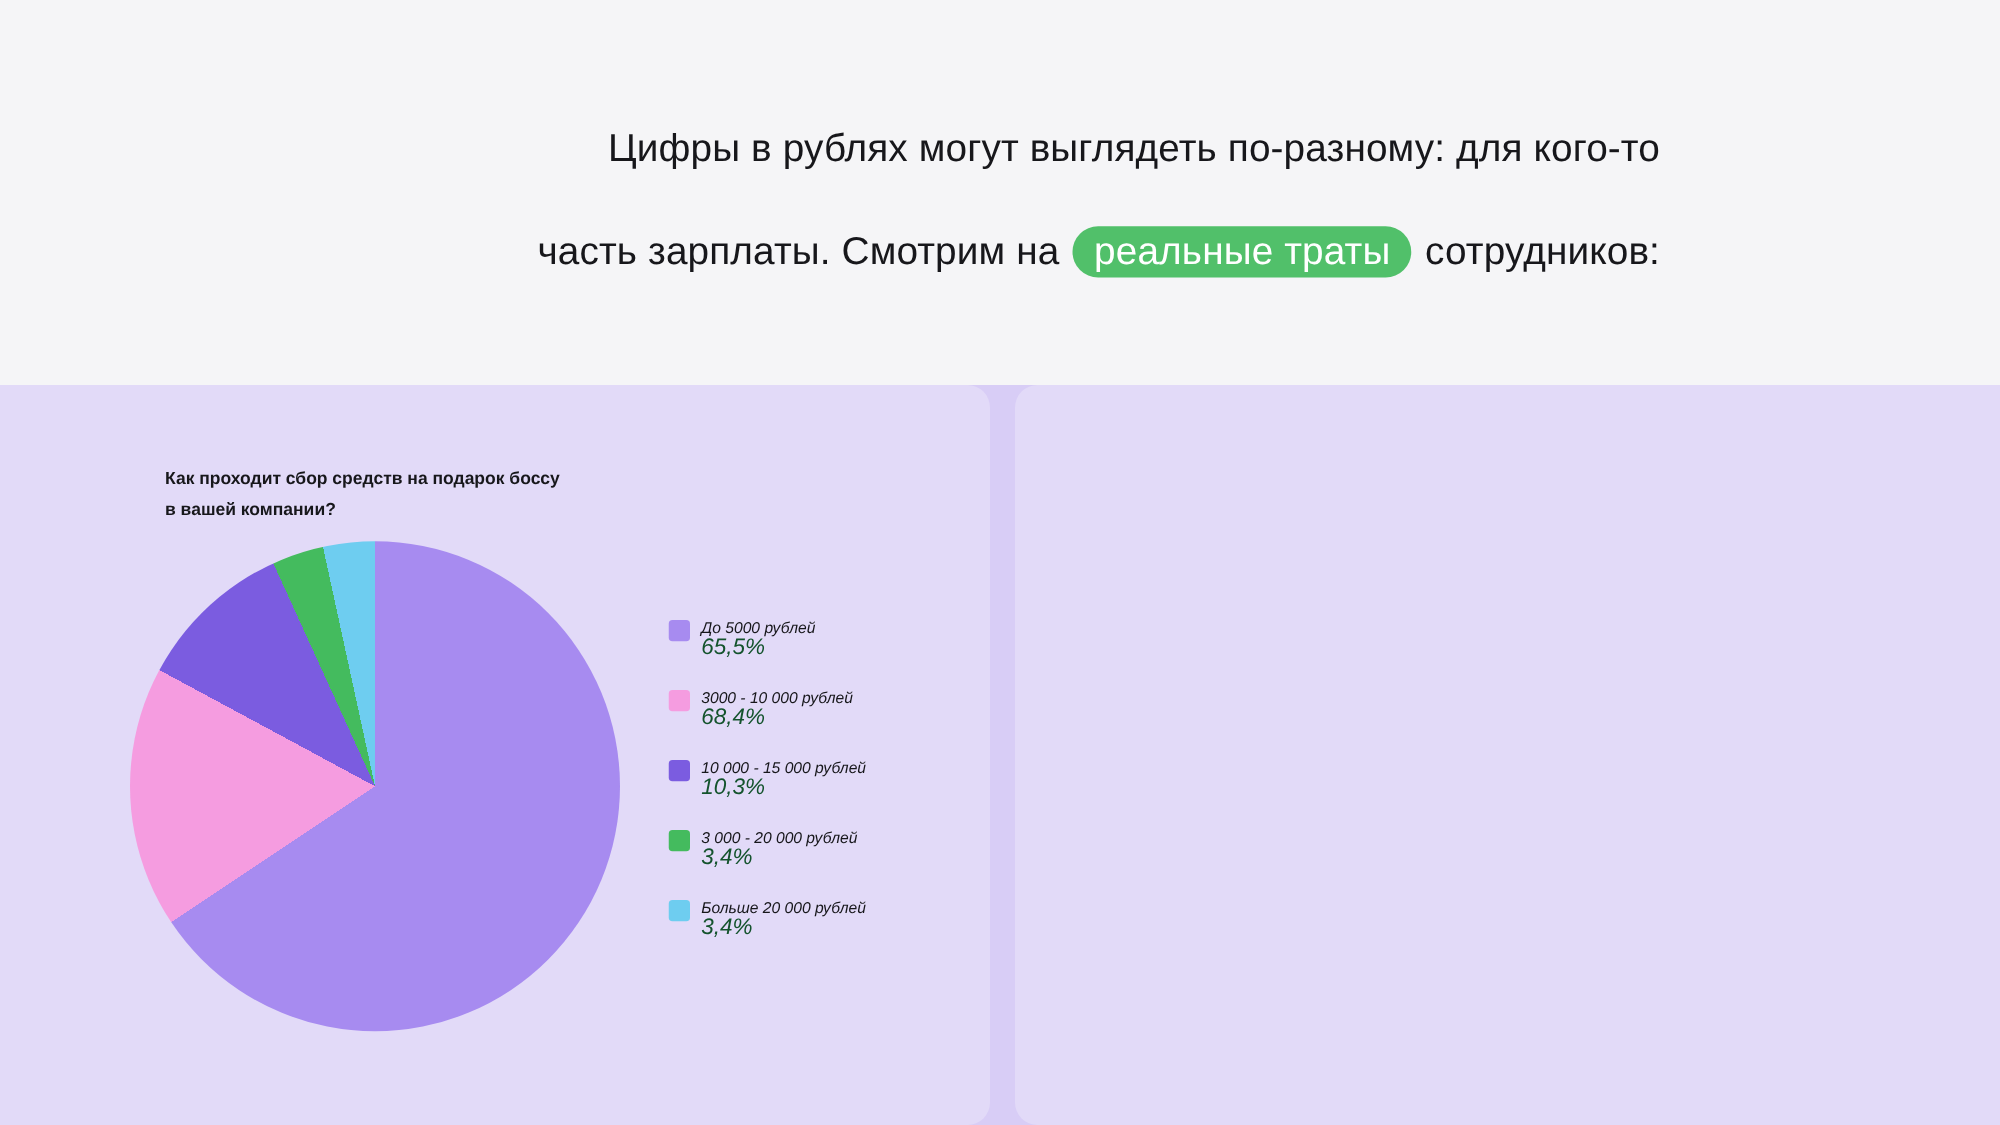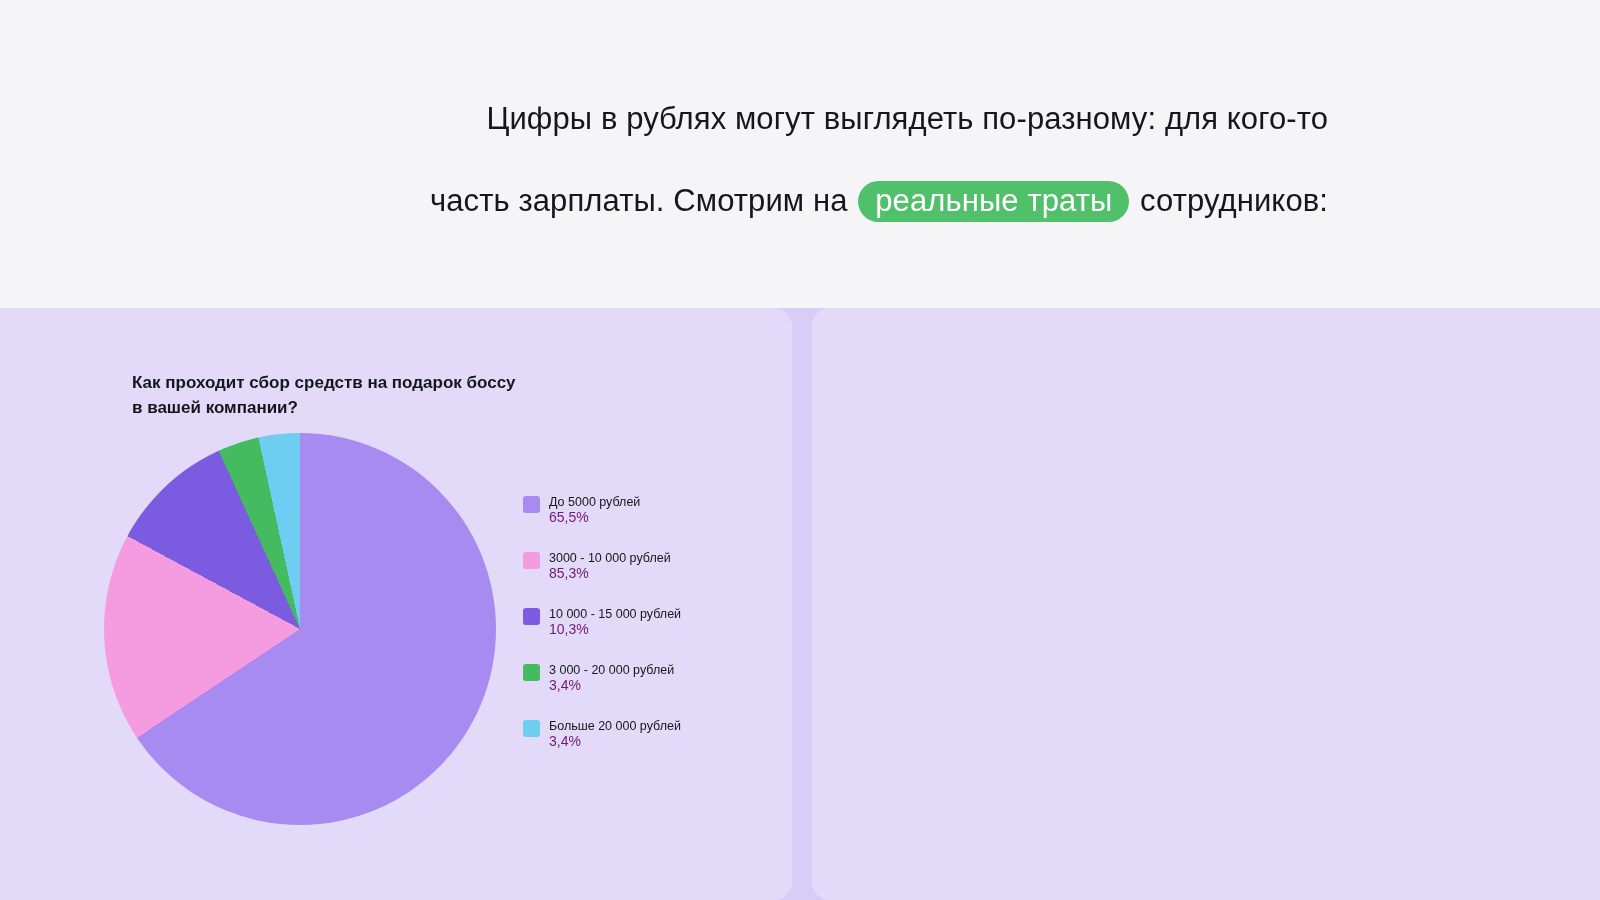--- a/index.html
+++ b/index.html
@@ -73,67 +73,68 @@
     width: 806px;
     height: 592px;
   }
 
   
   .chart-title {
     position: absolute;
     left: 150px;
     top: 62px;
     width: 560px;
-    font-size: 17px;
+    font-size: 14px;
     font-weight: bold;
     line-height: 25px;
     color: #17171b;
   }
 
   .pie-wrap {
     position: absolute;
     left: 122px;
     top: 125px;
     width: 392px;
     height: 392px;
   }
   .pie {
     width: 392px;
     height: 392px;
     border-radius: 50%;
   }
 
   .legend {
     position: absolute;
-    left: 541px;
+    left: 553px;
     top: 187px;
     width: 230px;
+    font-style: italic;
   }
   .legend-item {
     display: flex;
     align-items: flex-start;
     margin-bottom: 26px;
   }
   .legend-swatch {
     width: 17px;
     height: 17px;
     border-radius: 3px;
     margin-right: 9px;
     flex: 0 0 auto;
     margin-top: 1px;
   }
   .legend-text {
     font-size: 12.5px;
     line-height: 15px;
     color: #17171b;
   }
   .legend-pct {
-    font-size: 14px;
+    font-size: 18px;
     line-height: 15px;
-    color: #701a75;
+    color: #14532d;
   }
 </style>
 </head>
 <body>
 
 <div class="intro-band">
   <div class="intro-text">
     <span>Цифры в рублях могут выглядеть по-разному: для кого-то</span><br>
     <br>
     <span>часть зарплаты. Смотрим на </span><span class="highlight-pill">реальные траты</span><span> сотрудников:</span>
@@ -157,21 +158,21 @@
           <span class="legend-swatch" style="background: rgb(167, 139, 240);"></span>
           <span>
             <div class="legend-text">До 5000 рублей</div>
             <div class="legend-pct">65,5%</div>
           </span>
         </div>
         <div class="legend-item">
           <span class="legend-swatch" style="background: rgb(245, 156, 224);"></span>
           <span>
             <div class="legend-text">3000 - 10 000 рублей</div>
-            <div class="legend-pct">85,3%</div>
+            <div class="legend-pct">68,4%</div>
           </span>
         </div>
         <div class="legend-item">
           <span class="legend-swatch" style="background: rgb(123, 92, 224);"></span>
           <span>
             <div class="legend-text">10 000 - 15 000 рублей</div>
             <div class="legend-pct">10,3%</div>
           </span>
         </div>
         <div class="legend-item">

